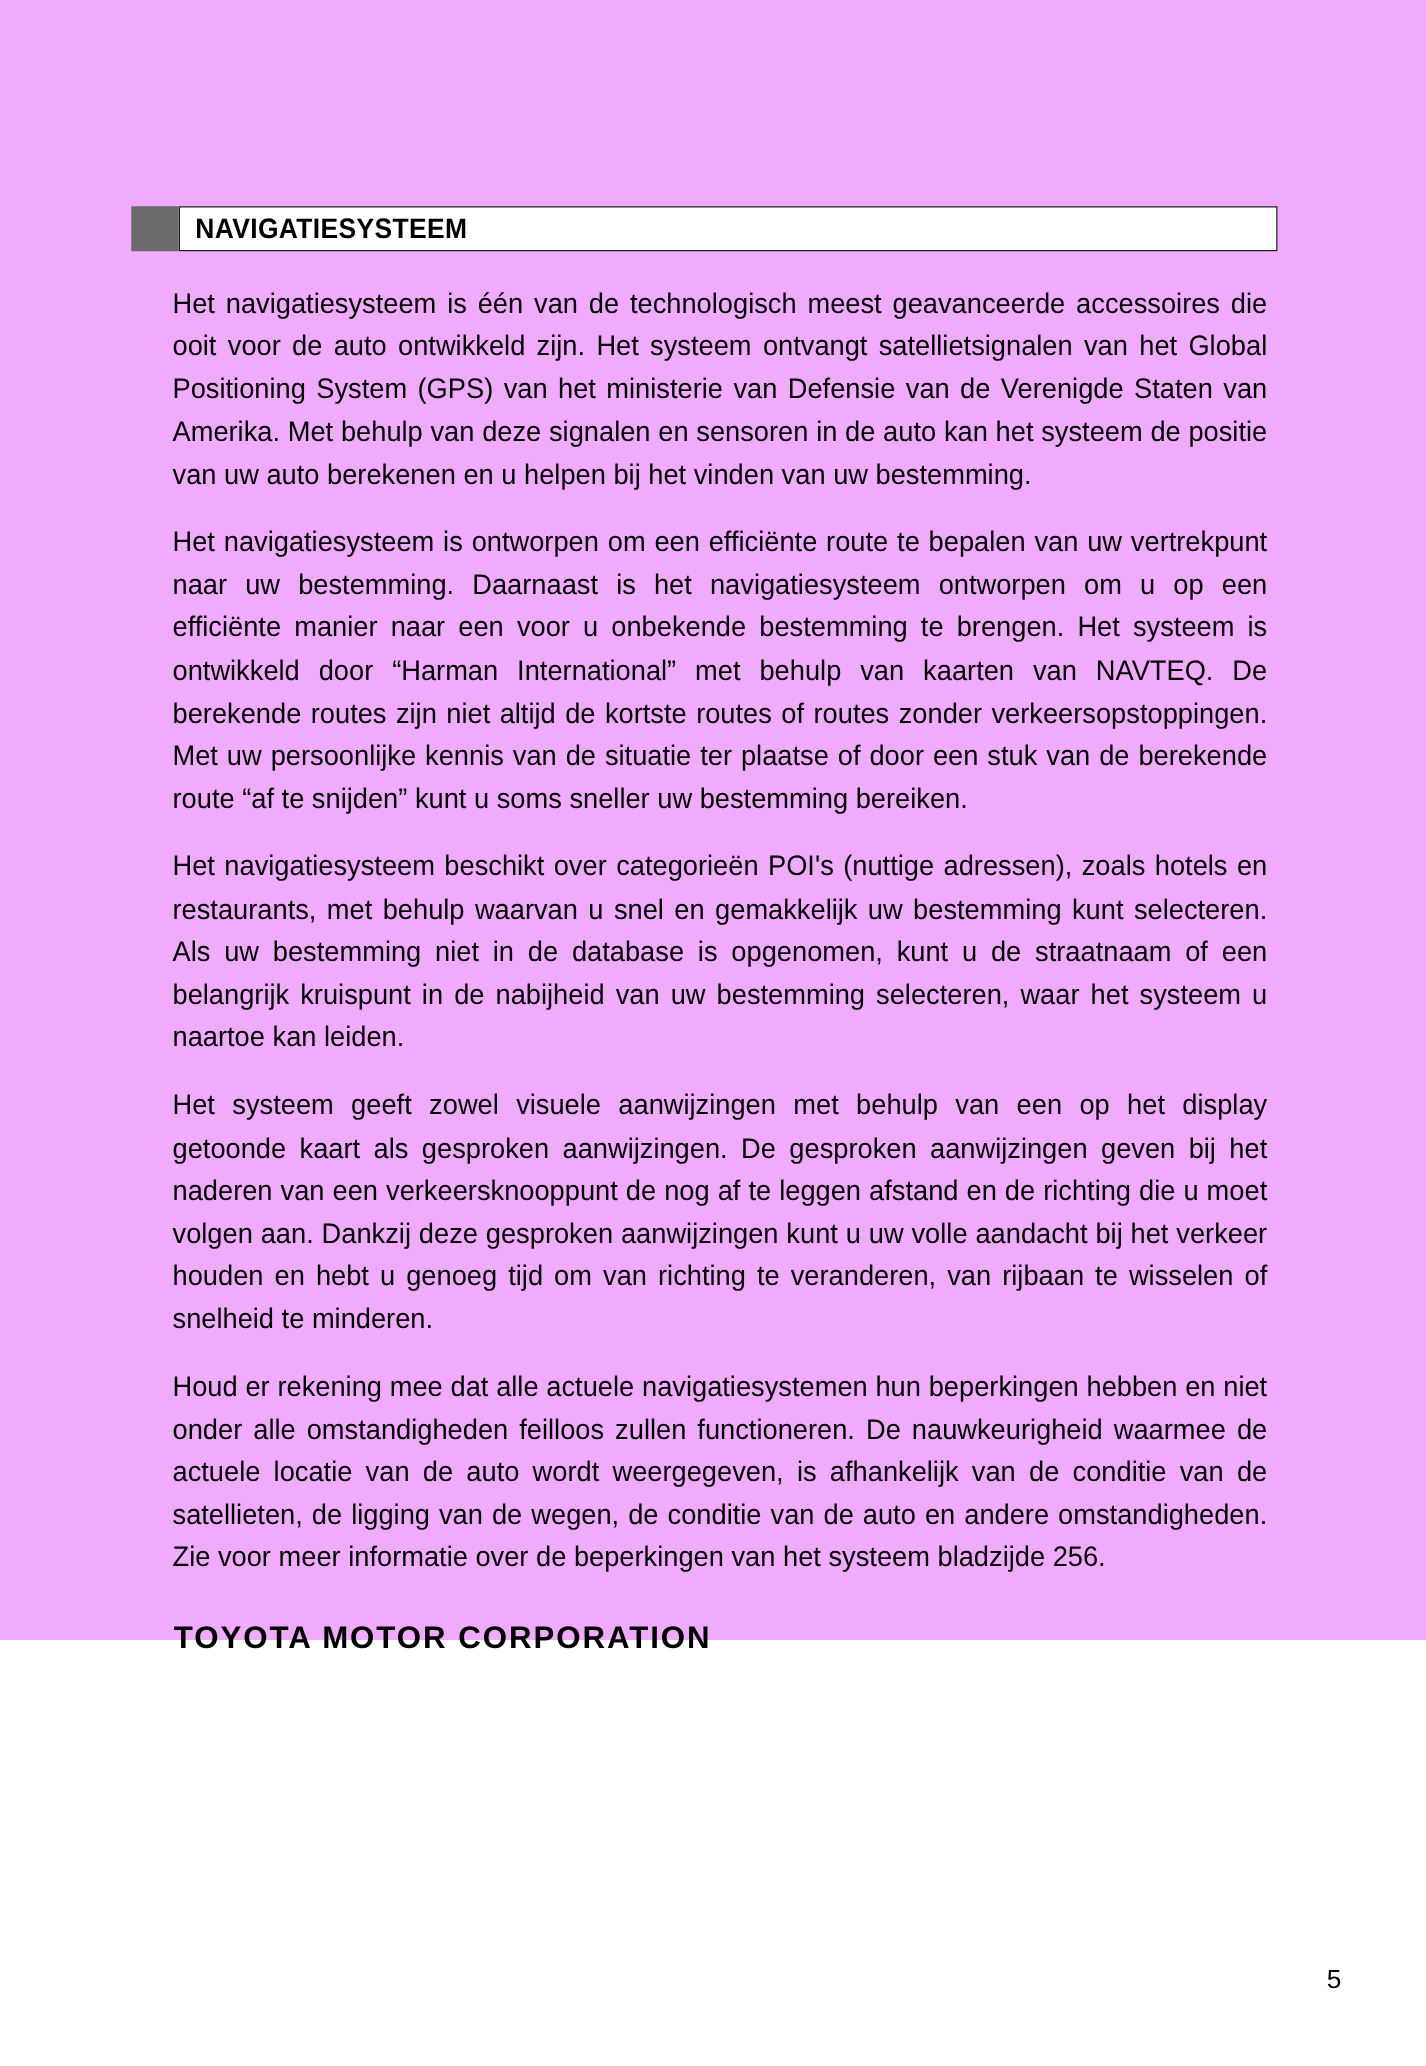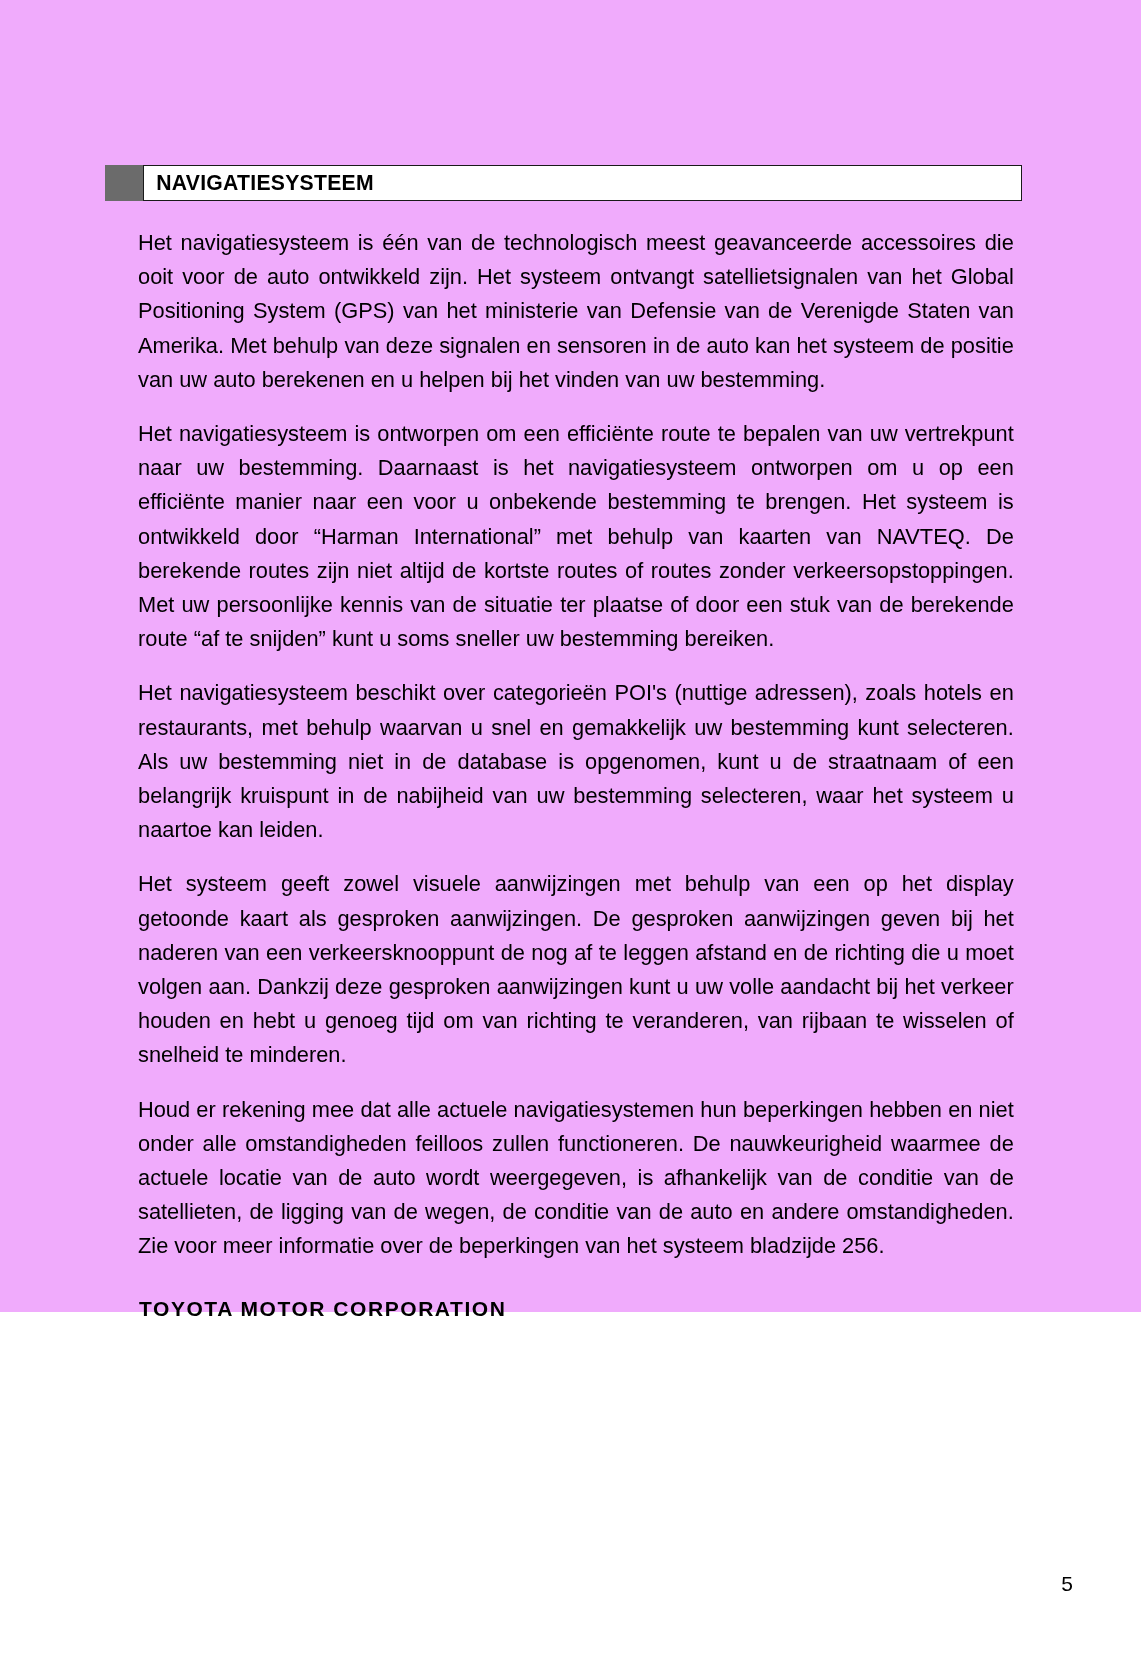--- a/index.html
+++ b/index.html
@@ -78,21 +78,21 @@
   }
   p.para.last {
     margin-bottom: 0;
   }
   
 
   .corp-line {
     position: absolute;
     left: 139px;
     top: 1298px;
-    font-size: 21px;
+    font-size: 25px;
     font-weight: bold;
     letter-spacing: 1.55px;
     white-space: nowrap;
     line-height: 1;
   }
 
   .page-number {
     position: absolute;
     right: 68px;
     top: 1573px;

